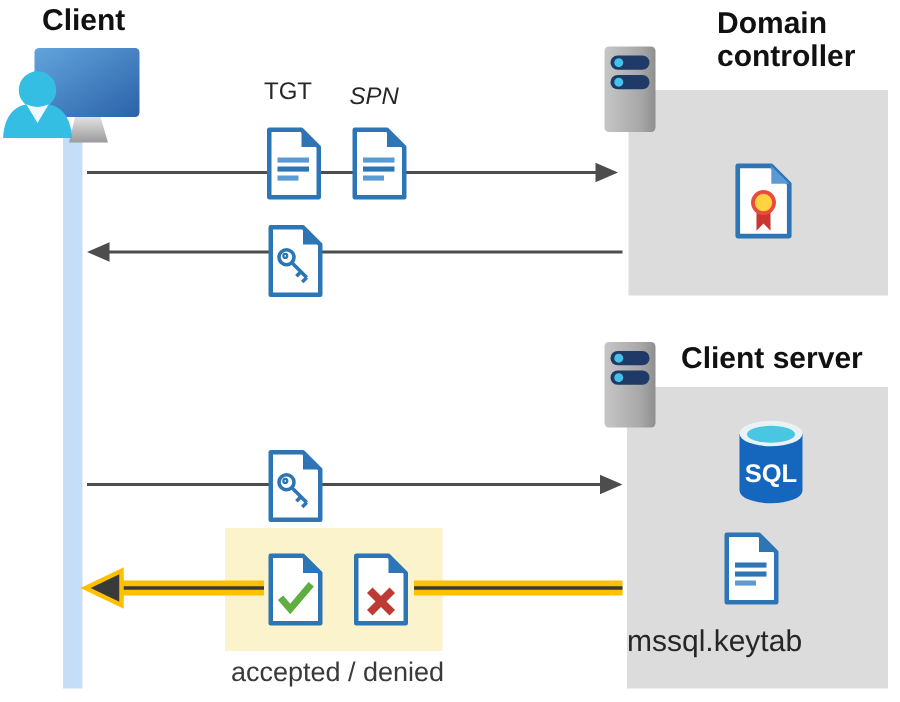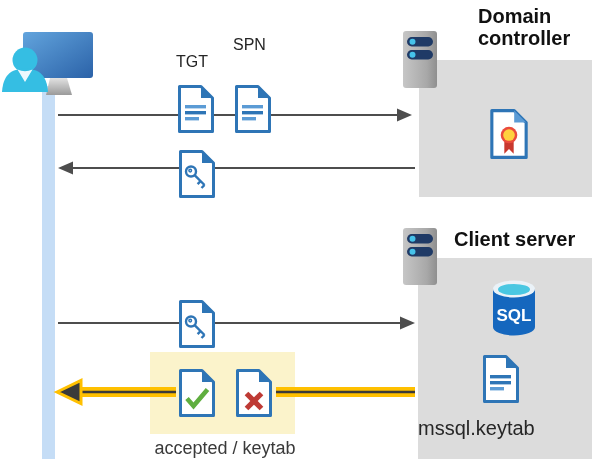--- a/index.html
+++ b/index.html
@@ -17,21 +17,21 @@
   svg{display:block;}
   
   #client-label{left:28px;top:3px;}
   #client-icon{left:0px;top:28px;}
   #timeline{left:42px;top:86px;width:13px;height:373px;}
   #dc-box{left:419px;top:60px;width:173px;height:137px;}
   #linux-box{left:418px;top:258px;width:174px;height:201px;}
   #yellow-box{left:150px;top:352px;width:145px;height:82px;}
   #arrows{left:0;top:0;width:600px;height:468px;pointer-events:none;}
   #tgt-label{left:176px;top:53px;width:40px;}
-  #spn-label{left:233px;top:36px;width:40px;}
+  #spn-label{left:233px;top:56px;width:40px;font-style:italic;}
   #tgt-doc{left:176px;top:84px;}
   #spn-doc{left:233px;top:84px;}
   #key-doc-1{left:177px;top:149px;}
   #key-doc-2{left:177px;top:299px;}
   #check-doc{left:177px;top:368px;}
   #x-doc{left:234px;top:368px;}
   #keytab-doc{left:481px;top:354px;}
   #cert-doc{left:487px;top:108px;}
   #sql-icon{left:491px;top:279px;}
   #dc-server-icon{left:402px;top:30px;}
@@ -186,20 +186,21 @@
     <rect x="9" y="33" width="14" height="3.4" fill="#5b9bd5"></rect>
   </svg>
 
   <svg class="abs" id="sql-icon" width="46" height="58" viewBox="0 0 46 58">
     <path d="M2 10 v38 a21 8.5 0 0 0 42 0 V10 Z" fill="#1567be"></path>
     <ellipse cx="23" cy="10" rx="21" ry="8.5" fill="#eaf2f8"></ellipse>
     <ellipse cx="23" cy="10.5" rx="16" ry="5.6" fill="#49c7e2"></ellipse>
     <text x="23" y="42" text-anchor="middle" font-size="17" font-weight="bold" fill="#ffffff">SQL</text>
   </svg>
 
+  <div class="abs heading" id="client-label">Client</div>
   <div class="abs heading" id="dc-label">Domain controller</div>
   <div class="abs heading" id="linux-label">Client server</div>
   <div class="abs small-label center" id="tgt-label">TGT</div>
   <div class="abs small-label center" id="spn-label">SPN</div>
   <div class="abs center" id="keytab-label">mssql.keytab</div>
-  <div class="abs" id="result-label">accepted / keytab</div>
+  <div class="abs" id="result-label">accepted / denied</div>
 
 </div>
 
 </body></html>

